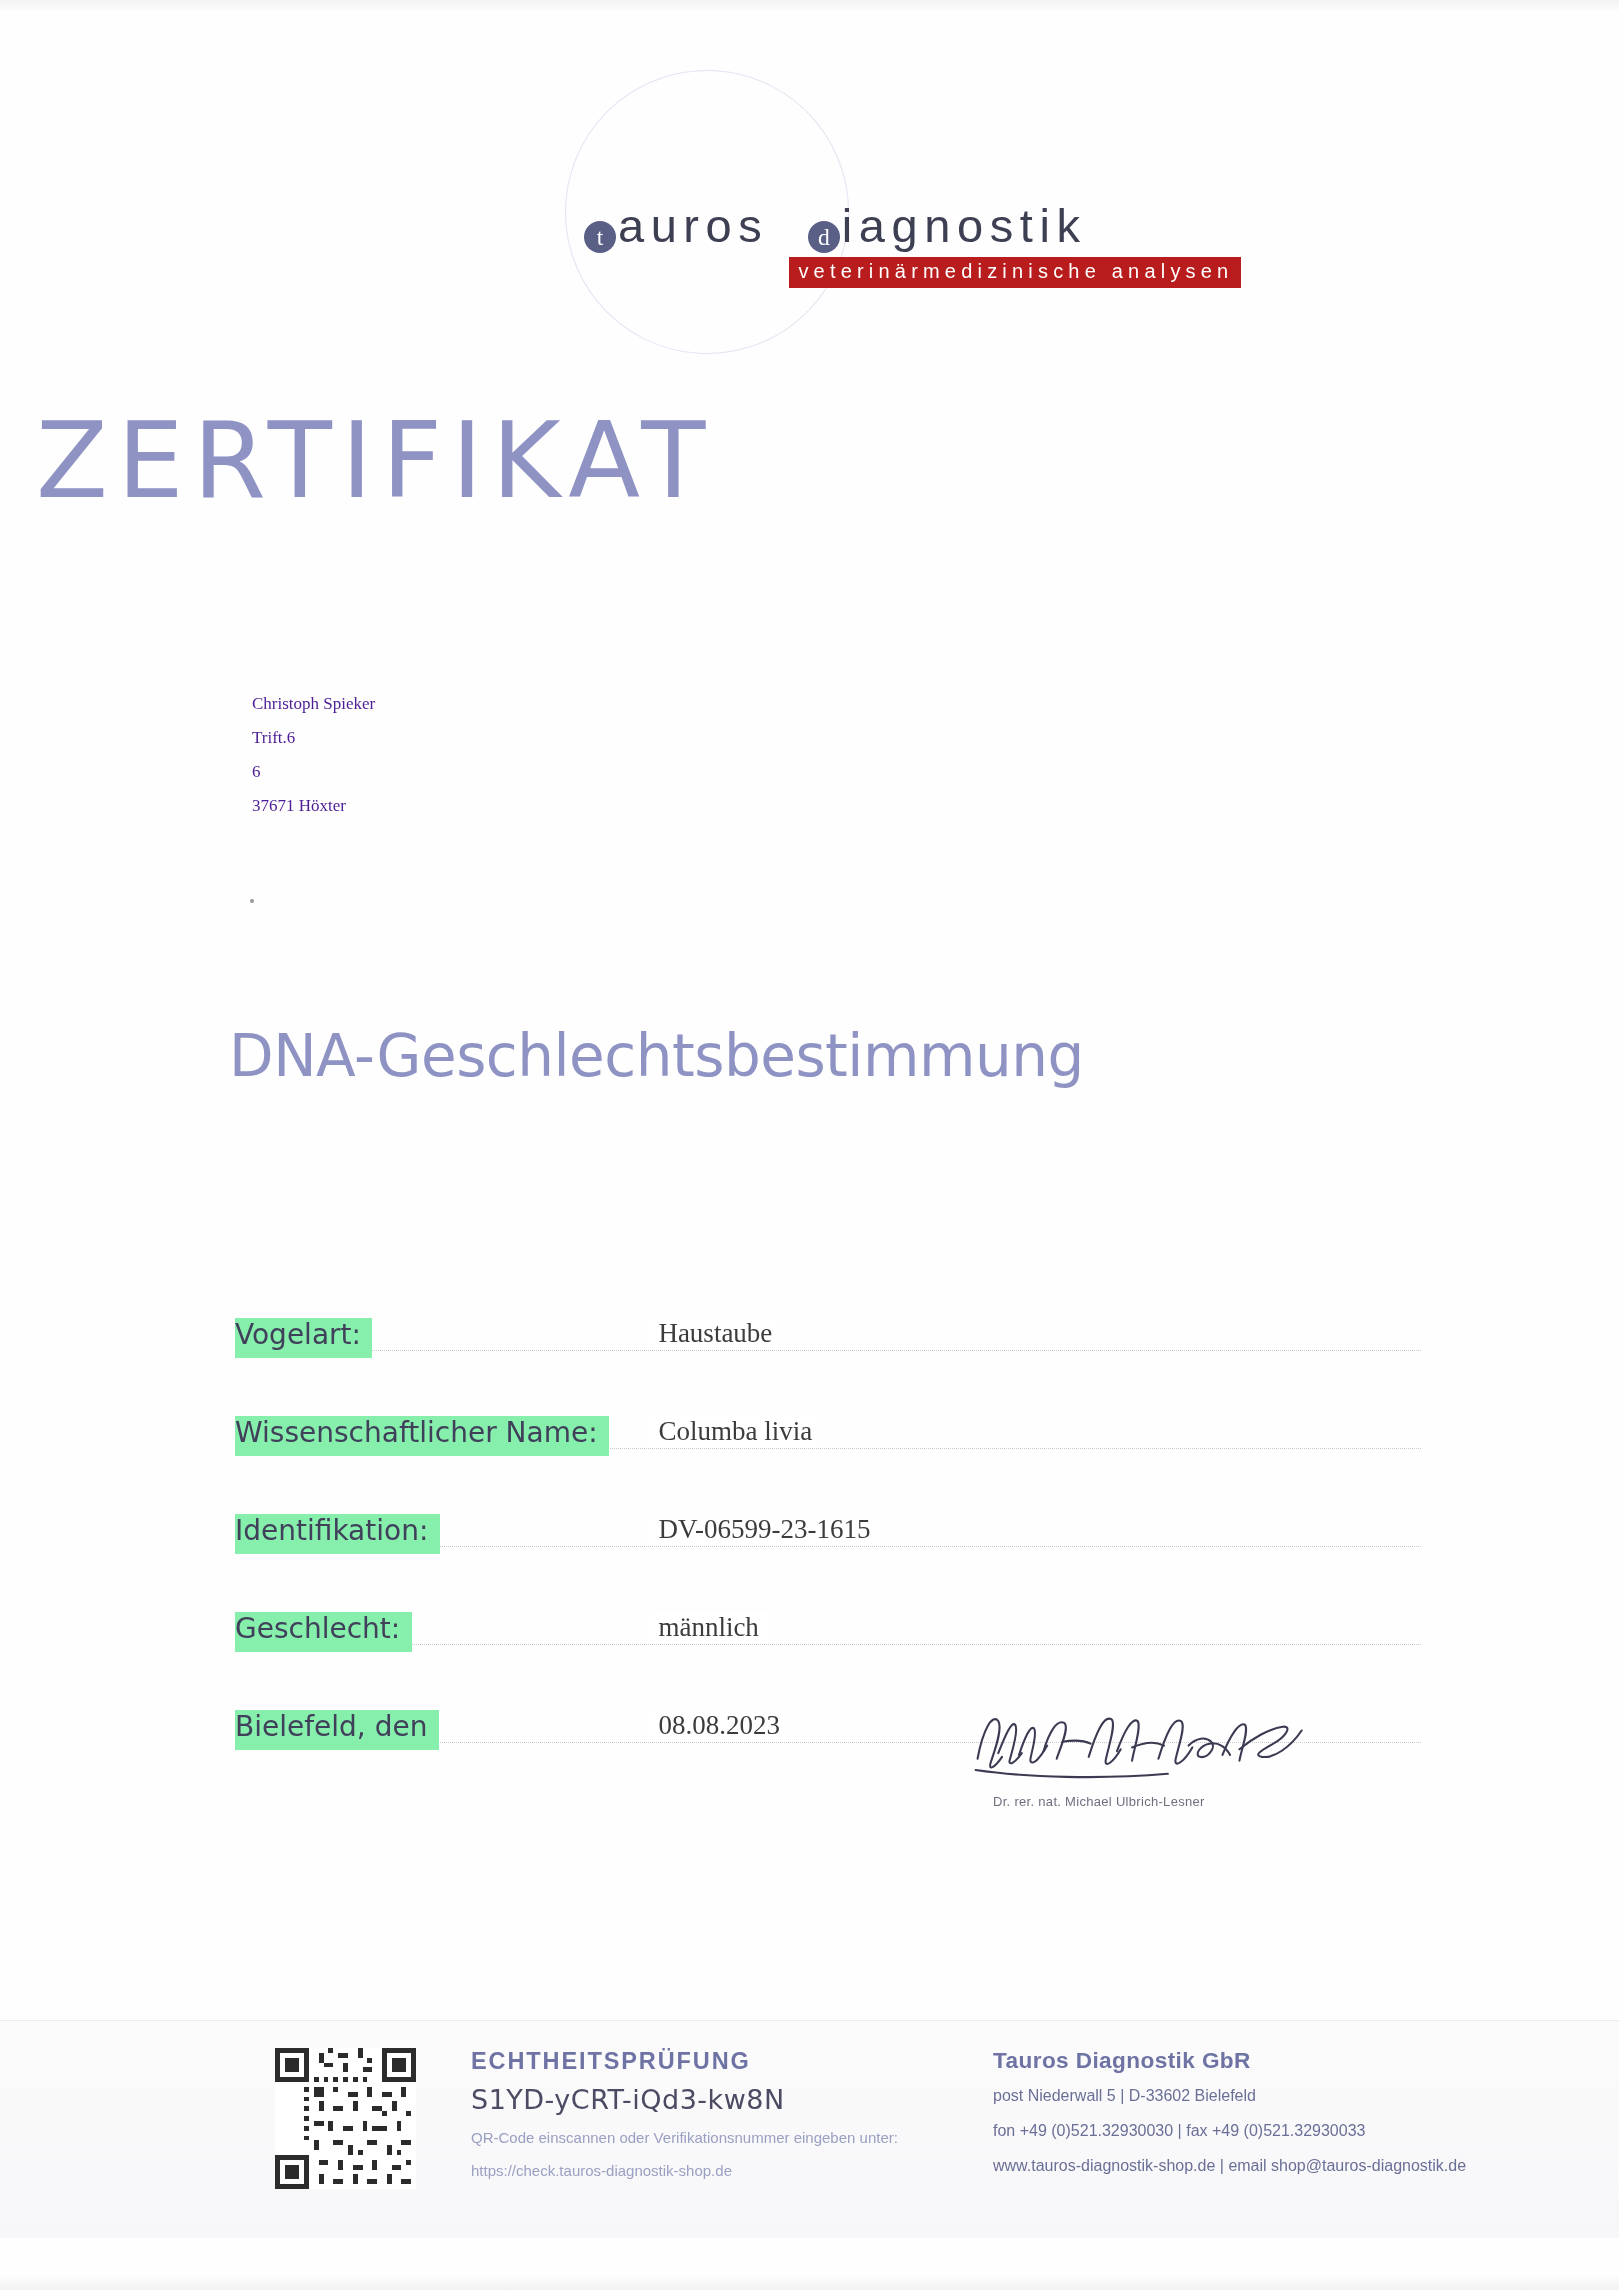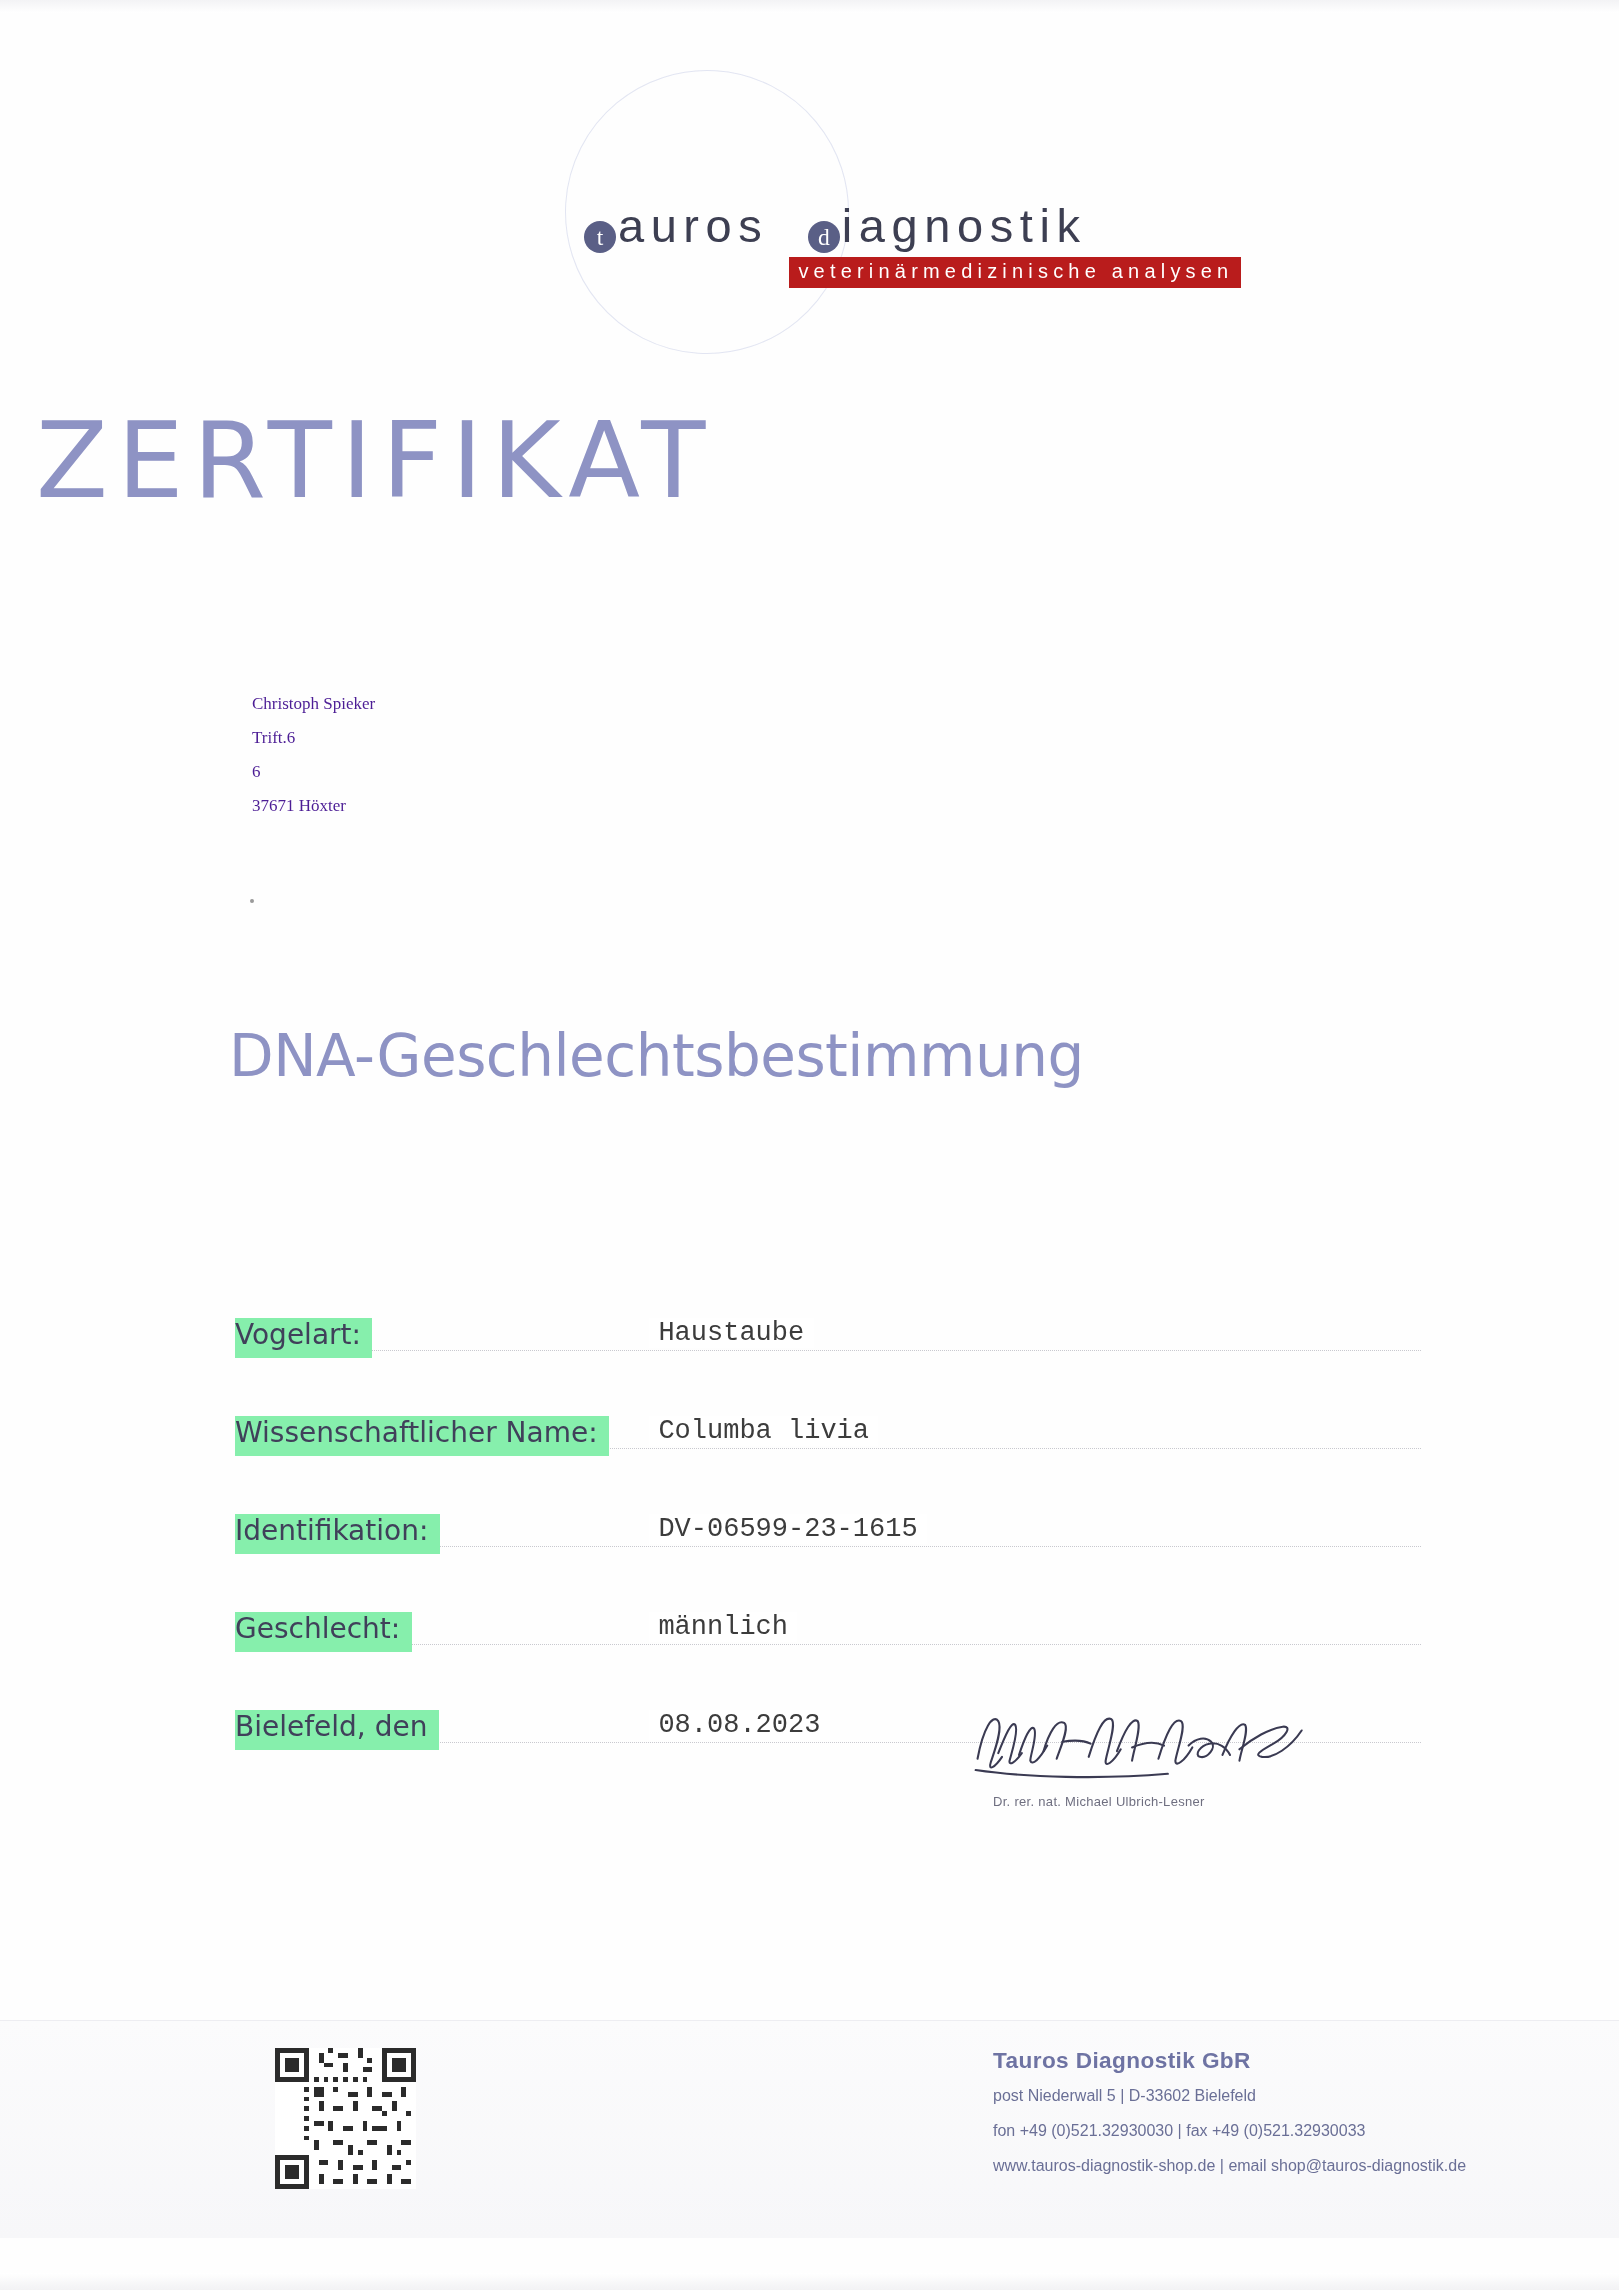--- a/index.html
+++ b/index.html
@@ -162,21 +162,21 @@
     border-bottom: 1.9px dotted #c9c9cf;
   }
   .field-value {
     position: absolute;
     top: 0;
     font-size: 27px;
     color: #3c3c3c;
     background: #ffffff;
     padding: 0 9.4px;
     white-space: nowrap;
-    font-family: Liberation Mono, monospace;
+    font-family: Liberation Serif, serif;
   }
   .lbl-mask {
     position: absolute;
     left: 0; top: 0;
     background: #86efac;
     padding-right: 11.3px;
     height: 40px;
   }
 
   
@@ -442,20 +442,26 @@
         <rect x="23" y="26" width="1" height="2"></rect>
           <rect x="26" y="27" width="2" height="1"></rect>
         <rect x="20" y="16" width="1" height="1"></rect>
           <rect x="22" y="13" width="1" height="1"></rect>
         <rect x="25" y="21" width="1" height="1"></rect>
           <rect x="17" y="21" width="1" height="1"></rect>
       </g>
     </svg>
   </div>
 
+  <div class="footer-left">
+    <div class="foot-h">ECHTHEITSPRÜFUNG</div>
+    <div class="foot-code">S1YD-yCRT-iQd3-kw8N</div>
+    <div class="foot-small">QR-Code einscannen oder Verifikationsnummer eingeben unter:</div>
+    <div class="foot-small">https://check.tauros-diagnostik-shop.de</div>
+  </div>
 
   <div class="footer-right">
     <div class="foot-company">Tauros Diagnostik GbR</div>
     <div class="foot-addr">post Niederwall 5 | D-33602 Bielefeld</div>
     <div class="foot-addr">fon +49 (0)521.32930030 | fax +49 (0)521.32930033</div>
     <div class="foot-addr">www.tauros-diagnostik-shop.de | email shop@tauros-diagnostik.de</div>
   </div>
 
 </div>
 

